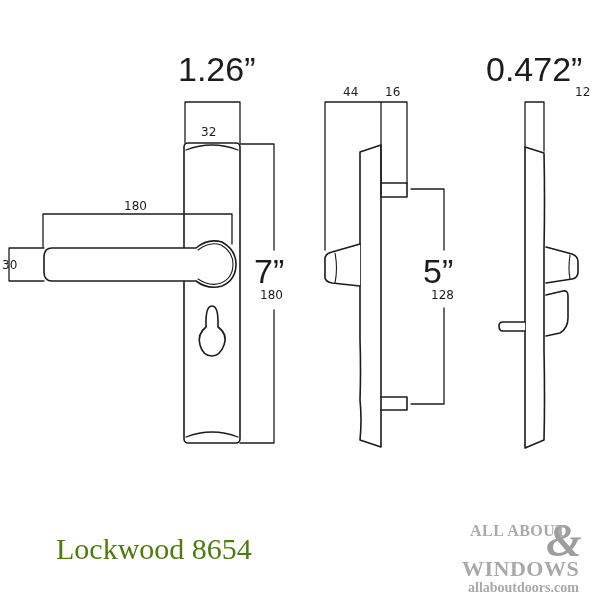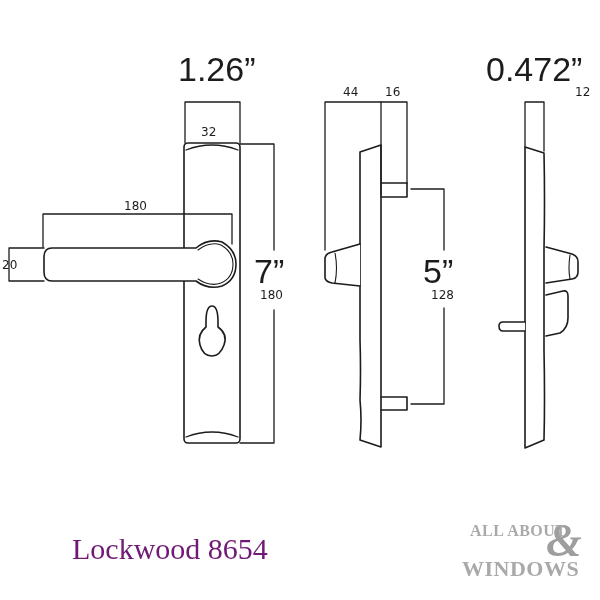--- a/index.html
+++ b/index.html
@@ -1,20 +1,20 @@
 <!DOCTYPE html>
 <html><head>
 <meta charset="utf-8">
 <style>
   html, body { margin: 0; padding: 0; background: #ffffff; }
   body { width: 600px; height: 600px; position: relative; overflow: hidden; }
   #canvas { position: absolute; left: 0; top: 0; width: 600px; height: 600px; }
   .big-dim { position: absolute; font-family: Liberation Sans, sans-serif; font-size: 34px; color: #1c1c1c; line-height: 1; white-space: nowrap; }
   .small-dim { position: absolute; font-family: "DejaVu Sans", "Liberation Sans", sans-serif; font-size: 12px; color: #1c1c1c; line-height: 1; white-space: nowrap; }
-  .product-title { position: absolute; left: 72px; top: 532px; font-family: "Liberation Serif", "DejaVu Serif", serif; font-size: 30px; color: #701a75; white-space: nowrap; }
+  .product-title { position: absolute; left: 56px; top: 532px; font-family: "Liberation Serif", "DejaVu Serif", serif; font-size: 30px; color: #4d7c0f; white-space: nowrap; }
   .logo { position: absolute; left: 462px; top: 520px; width: 130px; height: 78px; font-family: "Liberation Serif", "DejaVu Serif", serif; color: #a9a9a9; }
   .logo .l1 { position: absolute; left: 8px; top: 2px; font-size: 16px; font-weight: bold; letter-spacing: 0.5px; white-space: nowrap; }
   .logo .l2 { position: absolute; left: 0px; top: 15px; font-size: 22px; font-weight: bold; letter-spacing: 0.5px; white-space: nowrap; }
   .logo .l3 { position: absolute; left: 0px; top: 36px; font-size: 22px; font-weight: bold; letter-spacing: 0.5px; white-space: nowrap; }
   .logo .l4 { position: absolute; left: 6px; top: 60px; font-size: 14px; font-weight: bold; white-space: nowrap; }
   .logo .amp { position: absolute; left: 84px; top: -6px; font-size: 46px; font-weight: bold; color: #9e9e9e; font-style: italic; }
 </style>
 </head>
 <body>
 
@@ -66,31 +66,32 @@
 
     <path d="M546 295 L563 291 Q568 290 568 296 V318 Q568 328 560 333 L546 336" fill="#ffffff"></path>
 
     <path d="M525 322 H503 Q499 322 499 326 Q499 331 503 331 H525" fill="#ffffff"></path>
   </g>
 </svg>
 
 <div class="big-dim" style="left:178px; top:52px;">1.26”</div>
 <div class="small-dim" style="left:201px; top:86px;margin-top:40px;">32</div>
 <div class="small-dim" style="left:124px; top:200px;">180</div>
-<div class="small-dim" style="left:2px; top:259px;">20</div>
+<div class="small-dim" style="left:2px; top:259px;">30</div>
 <div class="big-dim" style="left:254px; top:254px;">7”</div>
 <div class="small-dim" style="left:260px; top:289px;">180</div>
 
 <div class="small-dim" style="left:343px; top:86px;">44</div>
 <div class="small-dim" style="left:385px; top:86px;">16</div>
 <div class="big-dim" style="left:423px; top:254px;">5”</div>
 <div class="small-dim" style="left:431px; top:289px;">128</div>
 
 <div class="big-dim" style="left:486px; top:52px;">0.472”</div>
 <div class="small-dim" style="left:527px; top:86px;margin-left:48px;">12</div>
 
 <div class="product-title">Lockwood 8654</div>
 
 <div class="logo">
   <span class="amp">&amp;</span>
   <span class="l1">ALL ABOUT</span>
   <span class="l3">WINDOWS</span>
+  <span class="l4">allaboutdoors.com</span>
 </div>
 
 </body></html>

